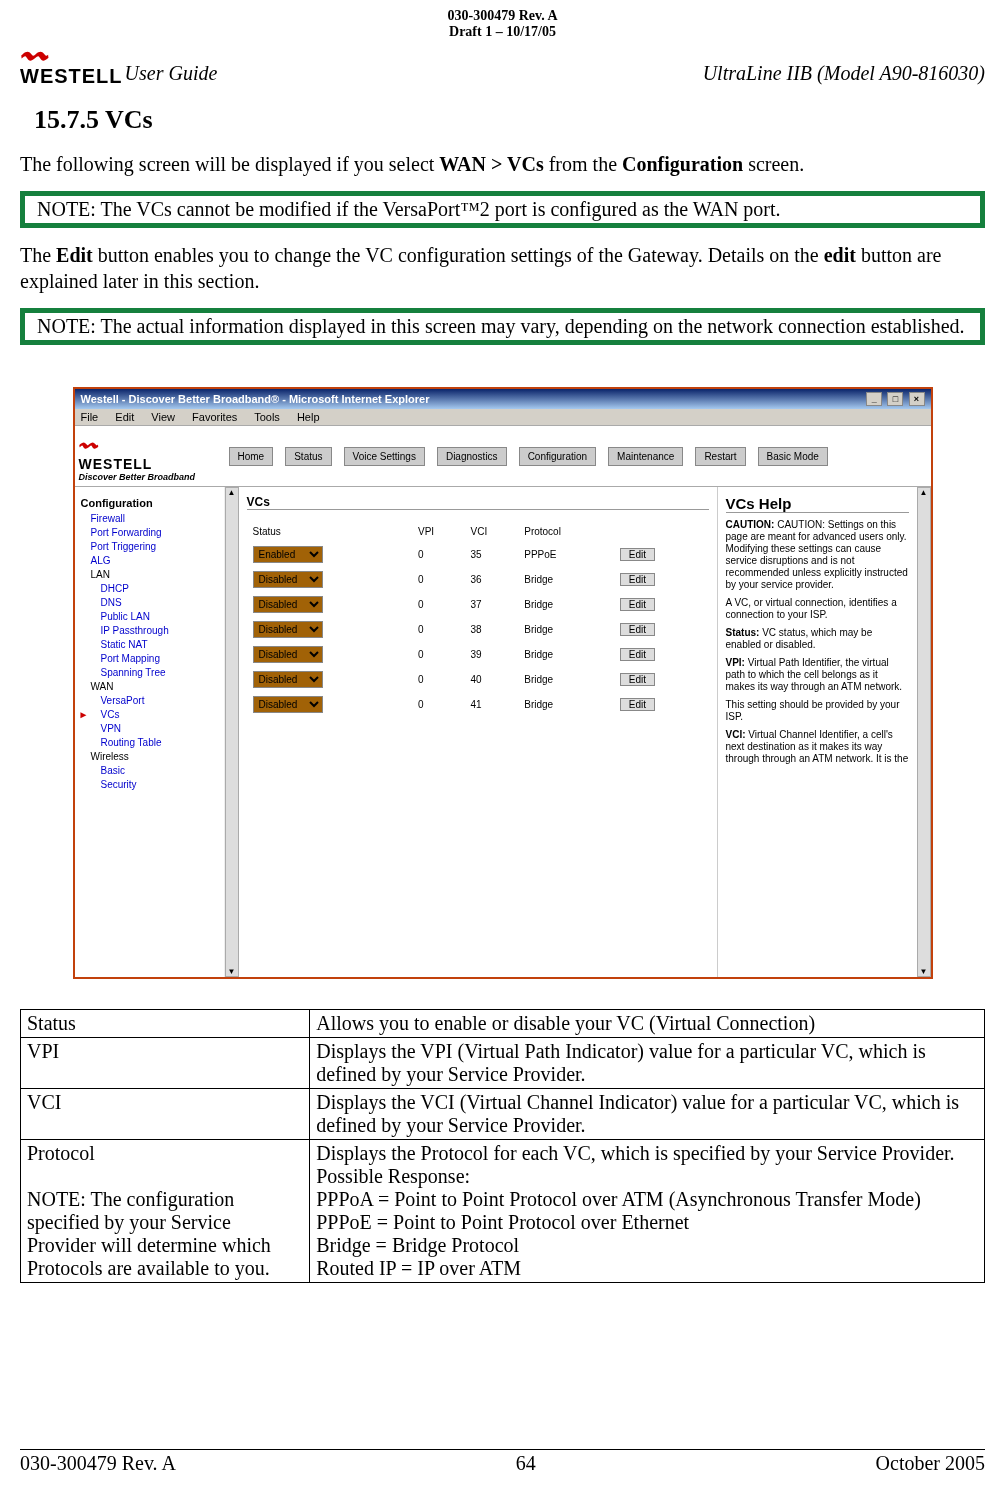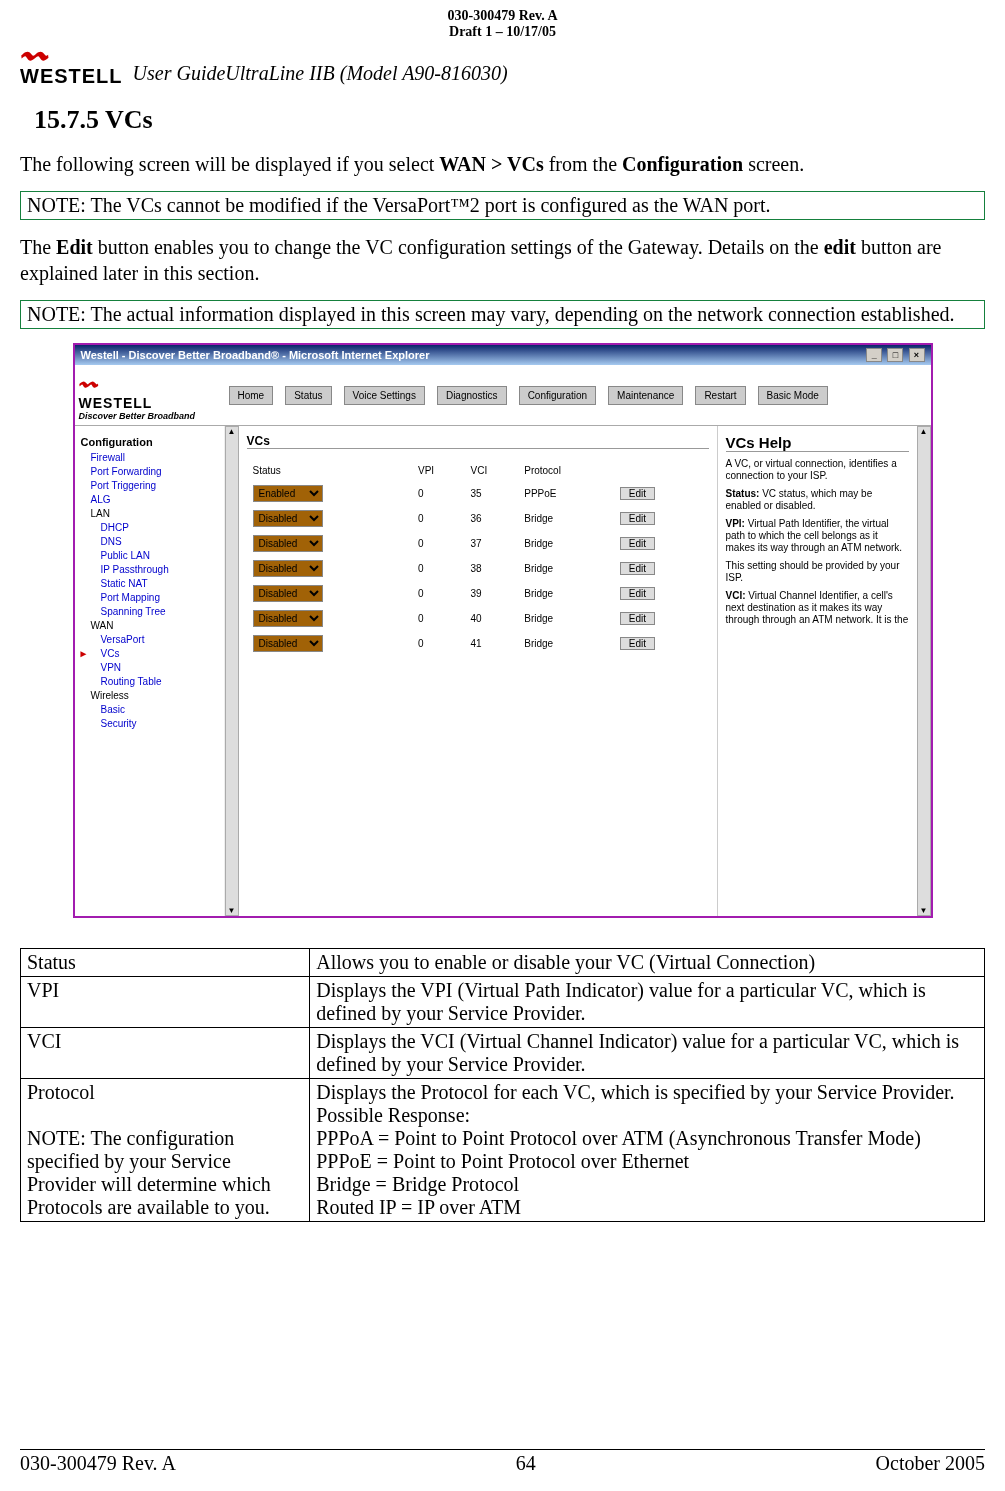--- a/index.html
+++ b/index.html
@@ -48,36 +48,37 @@
     margin-top: 20px;
     margin-bottom: 16px;
     margin-left: 14px;
   }
   p.body {
     font-size: 20px;
     margin-bottom: 14px;
     line-height: 1.3;
   }
   .note-box {
-    border: 1px solid #15803d;
-    padding: 2px 6px;
+    border: 5px solid #15803d;
+    padding: 2px 12px;
     font-size: 20px;
     margin-bottom: 14px;
   }
   .screenshot-wrap {
     display: flex;
     justify-content: center;
     margin: 10px 0 30px 0;
   }
   .screenshot {
     width: 860px;
-    border: 2px solid #a21caf;
+    border: 2px solid #c2410c;
     background: #d4d0c8;
     font-family: Tahoma, Arial, sans-serif;
     font-size: 11px;
+    margin-top: 28px;
   }
   .titlebar {
     background: linear-gradient(#0a246a, #a6caf0);
     color: #fff;
     padding: 3px 6px;
     display: flex;
     justify-content: space-between;
     align-items: center;
     font-weight: bold;
     font-size: 11px;
@@ -254,21 +255,21 @@
 <div class="page-header">
   <div>030-300479 Rev. A</div>
   <div>Draft 1 – 10/17/05</div>
 </div>
 
 <div class="header-row">
   <div class="logo">
     <span class="mark">〰</span>
     <span>WESTELL</span>
   </div>
-  <div style="display:flex;justify-content:flex-start;flex:1;margin-left:10px;">
+  <div style="display:flex;justify-content:space-between;flex:1;margin-left:2px;">
     <span>User Guide</span>
     <span>UltraLine IIB (Model A90-816030)</span>
   </div>
 </div>
 
 <h2 class="section-title">15.7.5 VCs</h2>
 
 <p class="body">
   The following screen will be displayed if you select <b>WAN &gt; VCs</b> from the <b>Configuration</b> screen.
 </p>
@@ -283,20 +284,28 @@
 
 <div class="screenshot-wrap">
 <div class="screenshot">
   <div class="titlebar">
     <span>Westell - Discover Better Broadband® - Microsoft Internet Explorer</span>
     <span class="window-controls">
       <span>_</span>
       <span>□</span>
       <span>×</span>
     </span>
+  </div>
+  <div class="menubar">
+    <span>File</span>
+    <span>Edit</span>
+    <span>View</span>
+    <span>Favorites</span>
+    <span>Tools</span>
+    <span>Help</span>
   </div>
   <div class="branding-row">
     <div class="wlogo">
       <div class="mark2">〰</div>
       <div class="name2">WESTELL</div>
       <div class="tag">Discover Better Broadband</div>
     </div>
     <div class="navtabs">
       <span>Home</span>
       <span>Status</span>
@@ -396,20 +405,21 @@
                 <td>0</td>
                 <td>41</td>
                 <td>Bridge</td>
                 <td><button class="edit-btn">Edit</button></td>
               </tr>
             </tbody>
       </table>
     </div>
     <div class="help-panel">
       <h4>VCs Help</h4>
+      <p><b>CAUTION:</b> <span>CAUTION: Settings on this page are meant for advanced users only. Modifying these settings can cause service disruptions and is not recommended unless explicitly instructed by your service provider.</span></p>
       <p>A VC, or virtual connection, identifies a connection to your ISP.</p>
       <p><b>Status:</b> VC status, which may be enabled or disabled.</p>
       <p><b>VPI:</b> Virtual Path Identifier, the virtual path to which the cell belongs as it makes its way through an ATM network.</p>
       <p>This setting should be provided by your ISP.</p>
       <p><b>VCI:</b> Virtual Channel Identifier, a cell's next destination as it makes its way through through an ATM network. It is the</p>
     </div>
     <div class="scrollbar-v">
       <span>▲</span>
       <span>▼</span>
     </div>

